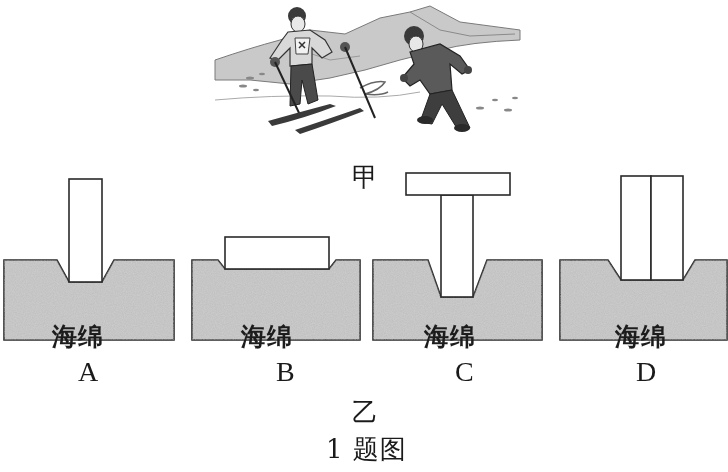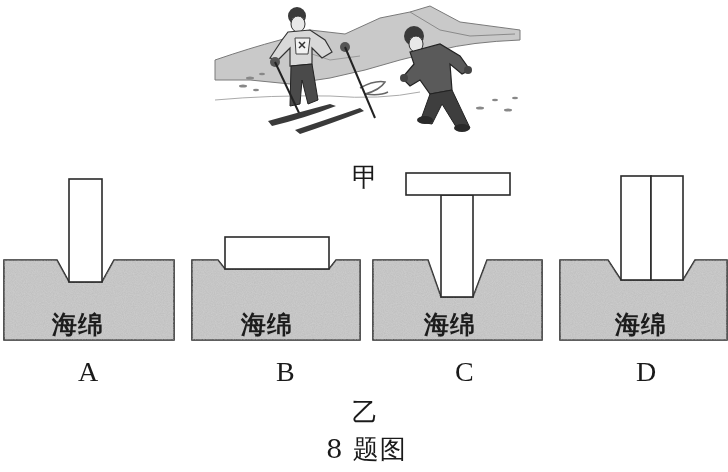--- a/index.html
+++ b/index.html
@@ -4,21 +4,21 @@
 <style>
   html, body { margin: 0; padding: 0; background: #ffffff; }
   body { width: 728px; height: 472px; position: relative; overflow: hidden;
          font-family: "DejaVu Serif", "Liberation Serif", serif; }
   #stage { position: absolute; left: 0; top: 0; width: 728px; height: 472px; }
   .txt { position: absolute; color: #1a1a1a; white-space: nowrap; }
   .cap-jia { left: 352px; top: 160px; font-size: 26px; font-family: "DejaVu Sans", sans-serif; }
   .cap-yi { left: 352px; top: 395px; font-size: 26px; font-family: "DejaVu Sans", sans-serif; }
   .cap-fig { left: 326px; top: 432px; font-size: 26px; font-family: "DejaVu Serif", serif; letter-spacing: 1px; }
   .opt { font-size: 28px; font-family: "Liberation Serif", serif; top: 356px; }
-  .sponge-label { font-size: 25px; font-weight: bold; font-family: "DejaVu Sans", sans-serif; color: #1c1c1c; letter-spacing: 1px; }
+  .sponge-label { font-size: 25px; font-weight: bold; font-family: "DejaVu Sans", sans-serif; color: #1c1c1c; letter-spacing: 1px; margin-top: 12px; }
 </style>
 </head>
 <body>
 
 <svg id="stage" width="728" height="472" viewBox="0 0 728 472" xmlns="http://www.w3.org/2000/svg">
   <defs>
     <filter id="grain" x="0" y="0" width="100%" height="100%">
       <feTurbulence type="fractalNoise" baseFrequency="0.9" numOctaves="2" seed="3"></feTurbulence>
       <feColorMatrix type="matrix" values="0 0 0 0 0.72  0 0 0 0 0.72  0 0 0 0 0.72  0 0 0 0.55 0"></feColorMatrix>
       <feComposite in2="SourceGraphic" operator="in"></feComposite>
@@ -105,13 +105,13 @@
 <div class="txt sponge-label" style="left:241px; top:308px;">海绵</div>
 <div class="txt sponge-label" style="left:424px; top:308px;">海绵</div>
 <div class="txt sponge-label" style="left:615px; top:308px;">海绵</div>
 
 <div class="txt opt" style="left:78px;">A</div>
 <div class="txt opt" style="left:276px;">B</div>
 <div class="txt opt" style="left:455px;">C</div>
 <div class="txt opt" style="left:636px;">D</div>
 
 <div class="txt cap-yi">乙</div>
-<div class="txt cap-fig">8 题图</div>
+<div class="txt cap-fig">1 题图</div>
 
 </body></html>

